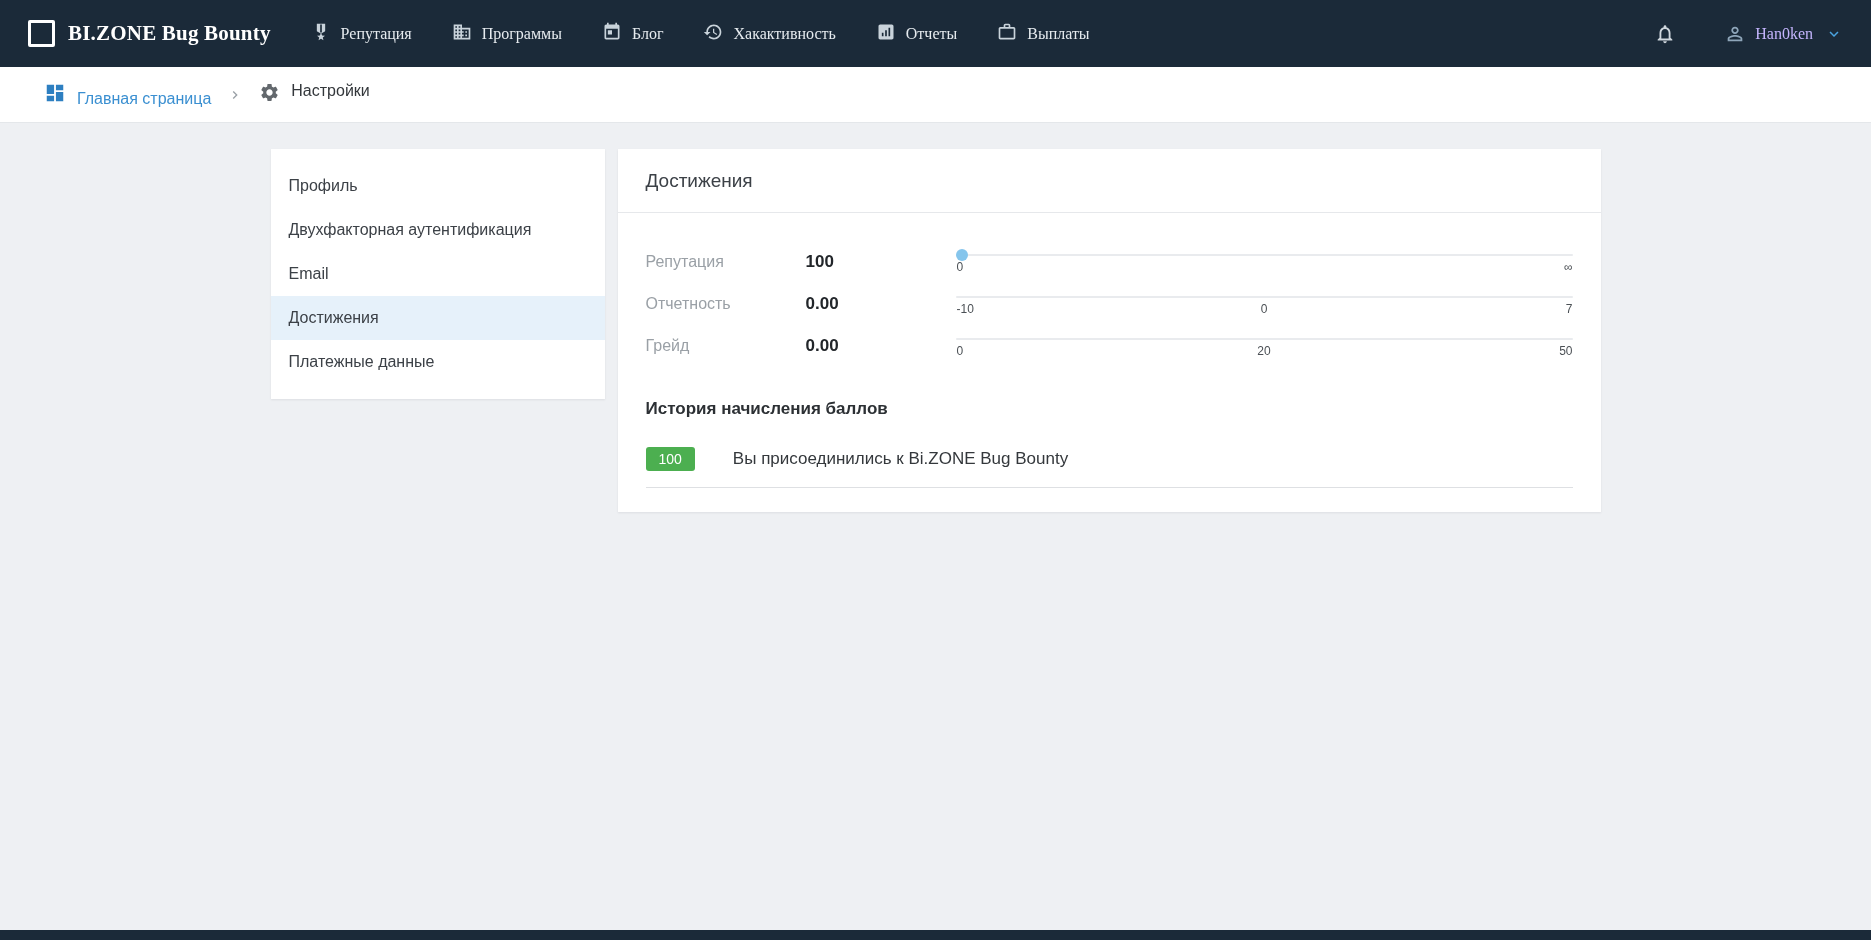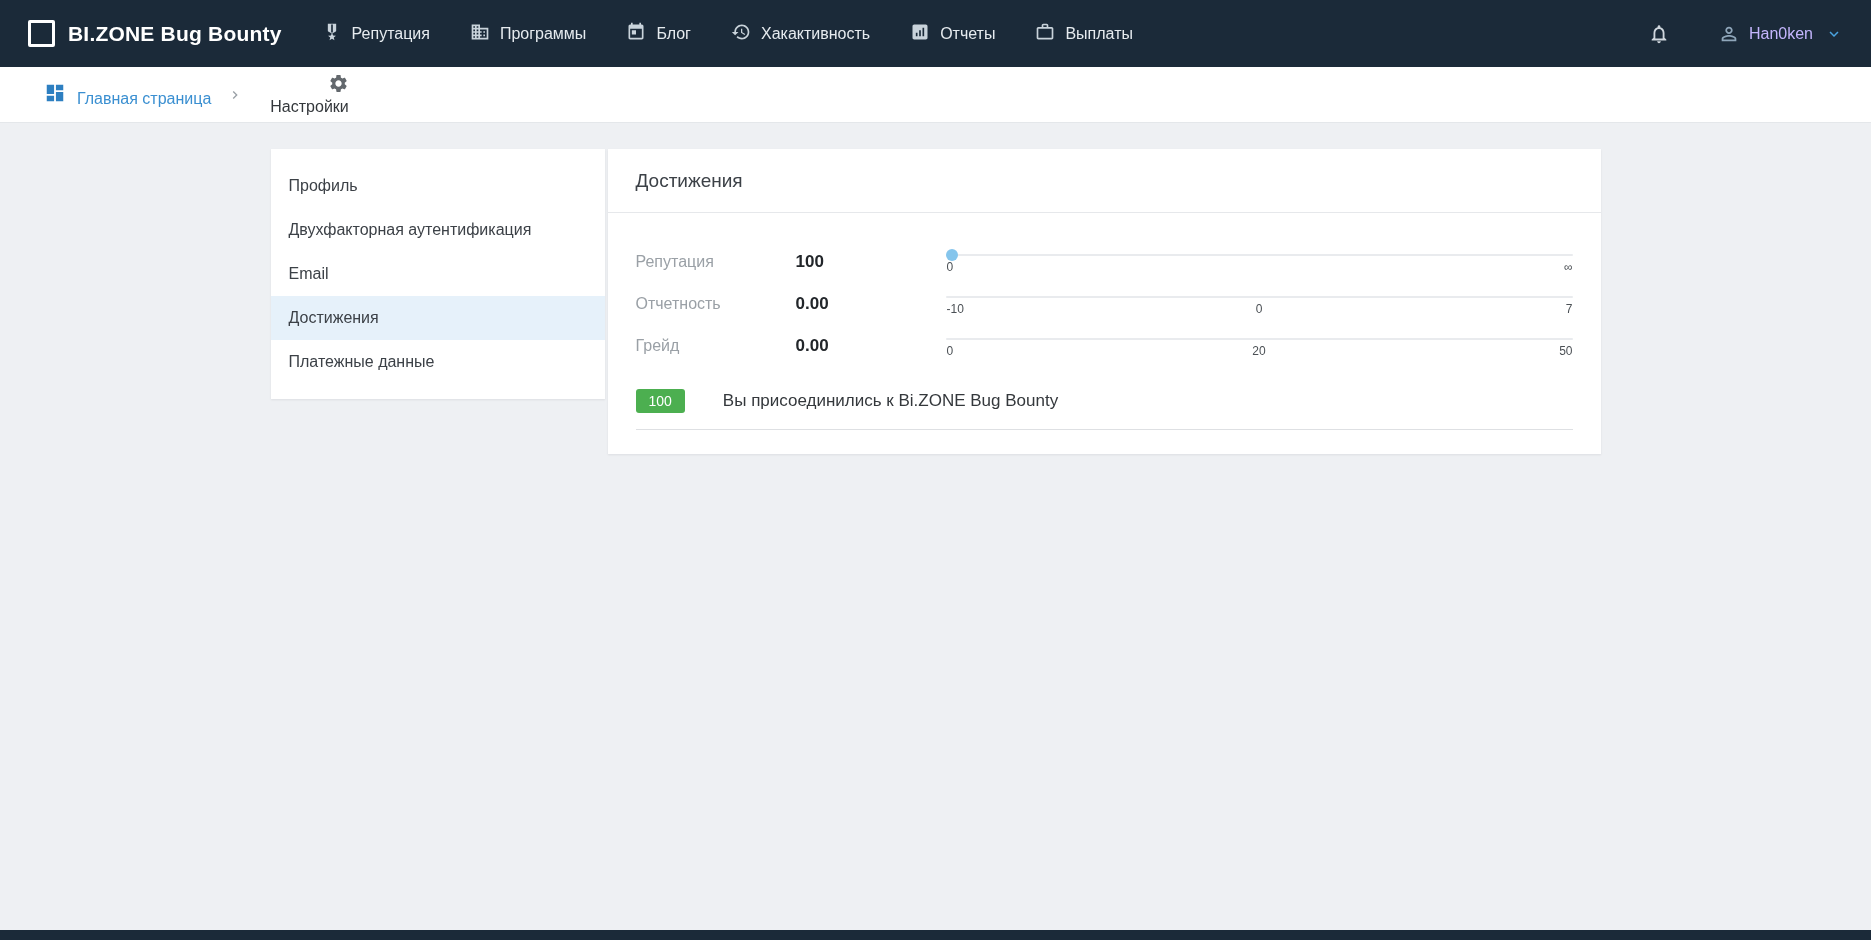--- a/index.html
+++ b/index.html
@@ -11,20 +11,21 @@
     position: relative;
   }
 
   
   .navbar {
     height: 67px;
     background: #1b2a39;
     display: flex;
     align-items: center;
     padding: 16px 28px;
+    font-family: Liberation Serif, serif;
   }
   .brand { display: flex; align-items: center; cursor: pointer; }
   .brand-logo {
     width: 27px; height: 27px;
     border: 3px solid #ffffff;
     border-radius: 2px;
     margin-right: 13px;
   }
   .brand-text {
     color: #ffffff;
@@ -79,31 +80,31 @@
     padding: 0 44px;
   }
   .crumb-home { display: flex; align-items: flex-end; cursor: pointer; }
   .crumb-home svg { color: #2d7fc1; }
   .crumb-link {
     color: #3a8fd1;
     font-size: 16px;
     margin-left: 11px;
   }
   .crumb-sep { color: #9aa0a6; display: flex; margin: 0 16px; }
-  .crumb-current { display: flex; align-items: flex-end; flex-direction: column; }
+  .crumb-current { display: flex; align-items: flex-start; }
   .crumb-current svg { color: #63686d; }
   .crumb-current-label { color: #33373b; font-size: 16px; margin-left: 11px; }
 
   
   .content {
     width: 1330px;
     margin: 26px auto 2px;
     display: flex;
     align-items: flex-start;
-    gap: 3px;
+    gap: 13px;
   }
 
   
   .menu-card {
     width: 334px;
     background: #ffffff;
     box-shadow: 0 1px 2px rgba(20,30,40,0.08);
     padding: 15px 0;
   }
   .menu-item {
@@ -355,20 +356,21 @@
         <span class="metric-label">Грейд</span>
         <span class="metric-value">0.00</span>
         <div class="metric-scale">
           <div class="scale-track"></div>
           <span class="scale-lbl left">0</span>
           <span class="scale-lbl mid">20</span>
           <span class="scale-lbl right">50</span>
         </div>
       </div>
 
+      <div class="history-title">История начисления баллов</div>
 
       <div class="history-entry">
         <span class="points-badge">100</span>
         <span class="history-text">Вы присоединились к Bi.ZONE Bug Bounty</span>
       </div>
 
     </div>
   </section>
 
 </main>

